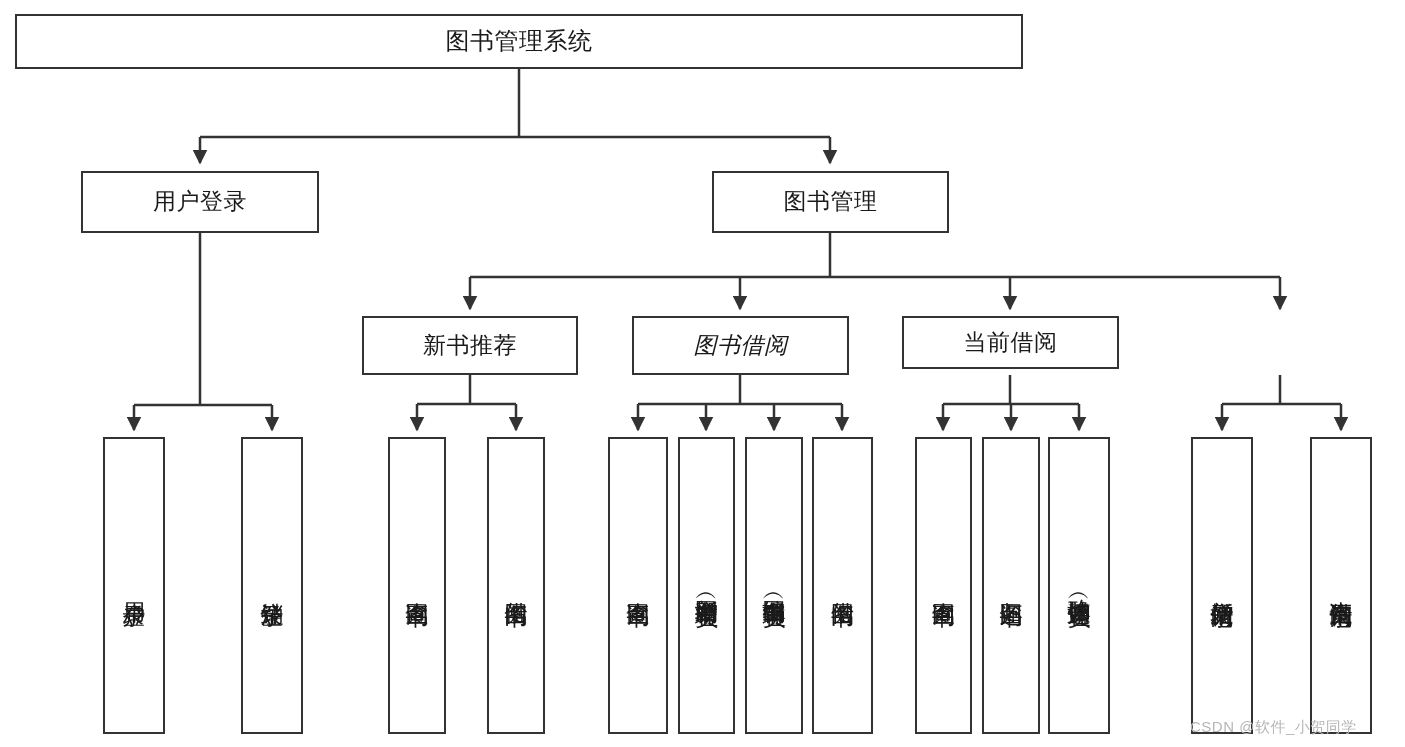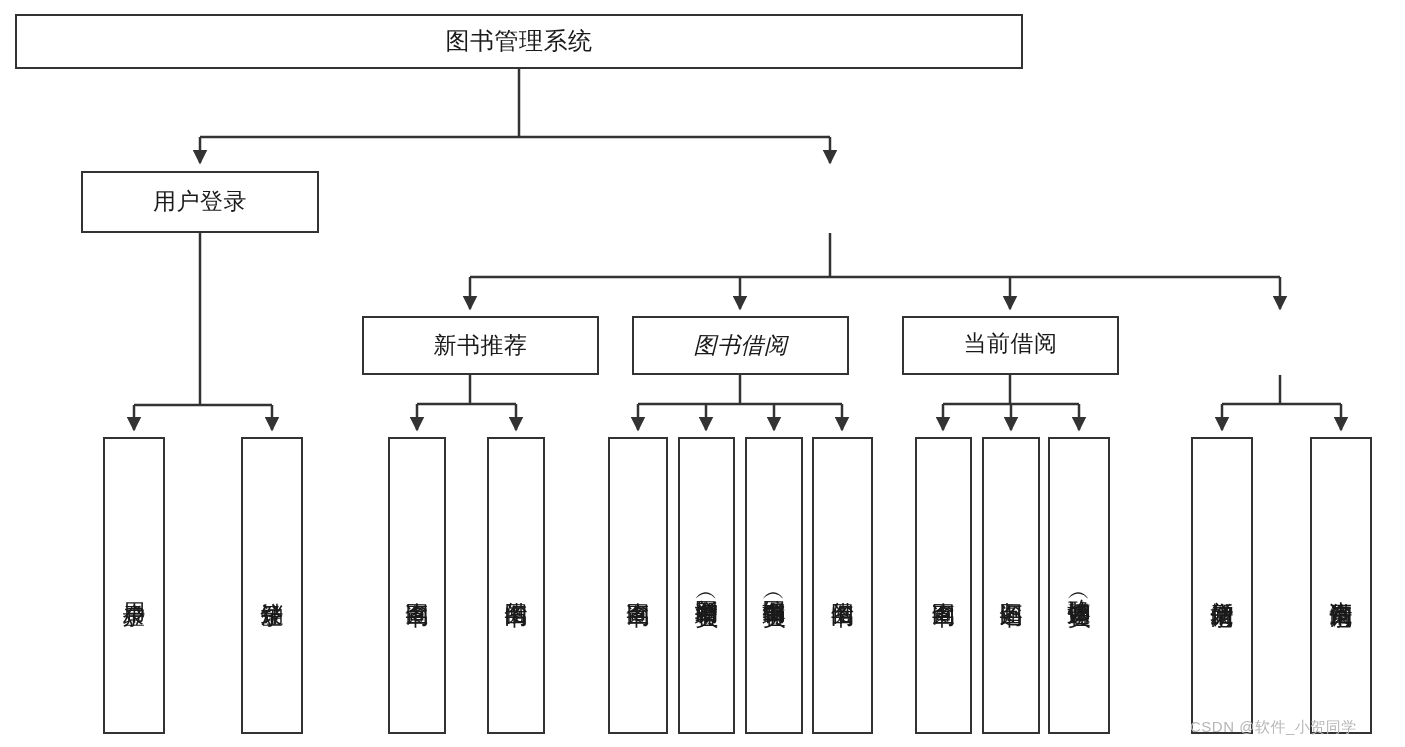--- a/index.html
+++ b/index.html
@@ -123,28 +123,31 @@
     </g>
   </svg>
 
   <div class="node horiz root" style="left:15px; top:14px; width:1008px; height:55px;">
     <span class="label">图书管理系统</span>
   </div>
 
   <div class="node horiz" style="left:81px; top:171px; width:238px; height:62px;">
     <span class="label">用户登录</span>
   </div>
+  <div class="node horiz" style="left:712px; top:171px; width:237px; height:62px;">
+    <span class="label">图书管理</span>
+  </div>
 
-  <div class="node horiz" style="left:362px; top:316px; width:237px; height:59px;">
+  <div class="node horiz" style="left:362px; top:316px; width:216px; height:59px;">
     <span class="label">新书推荐</span>
   </div>
   <div class="node horiz" style="left:632px; top:316px; width:217px; height:59px;font-style:italic;">
     <span class="label">图书借阅</span>
   </div>
-  <div class="node horiz" style="left:902px; top:316px; width:217px; height:59px;font-family:Liberation Mono, monospace;">
+  <div class="node horiz" style="left:902px; top:316px; width:217px; height:53px;">
     <span class="label">当前借阅</span>
   </div>
 
   <div class="node vert" style="left:103px; top:437px; width:62px; height:297px;">
     <span class="label">用户登录</span>
   </div>
   <div class="node vert" style="left:241px; top:437px; width:62px; height:297px;">
     <span class="label">注销登录</span>
   </div>
 

